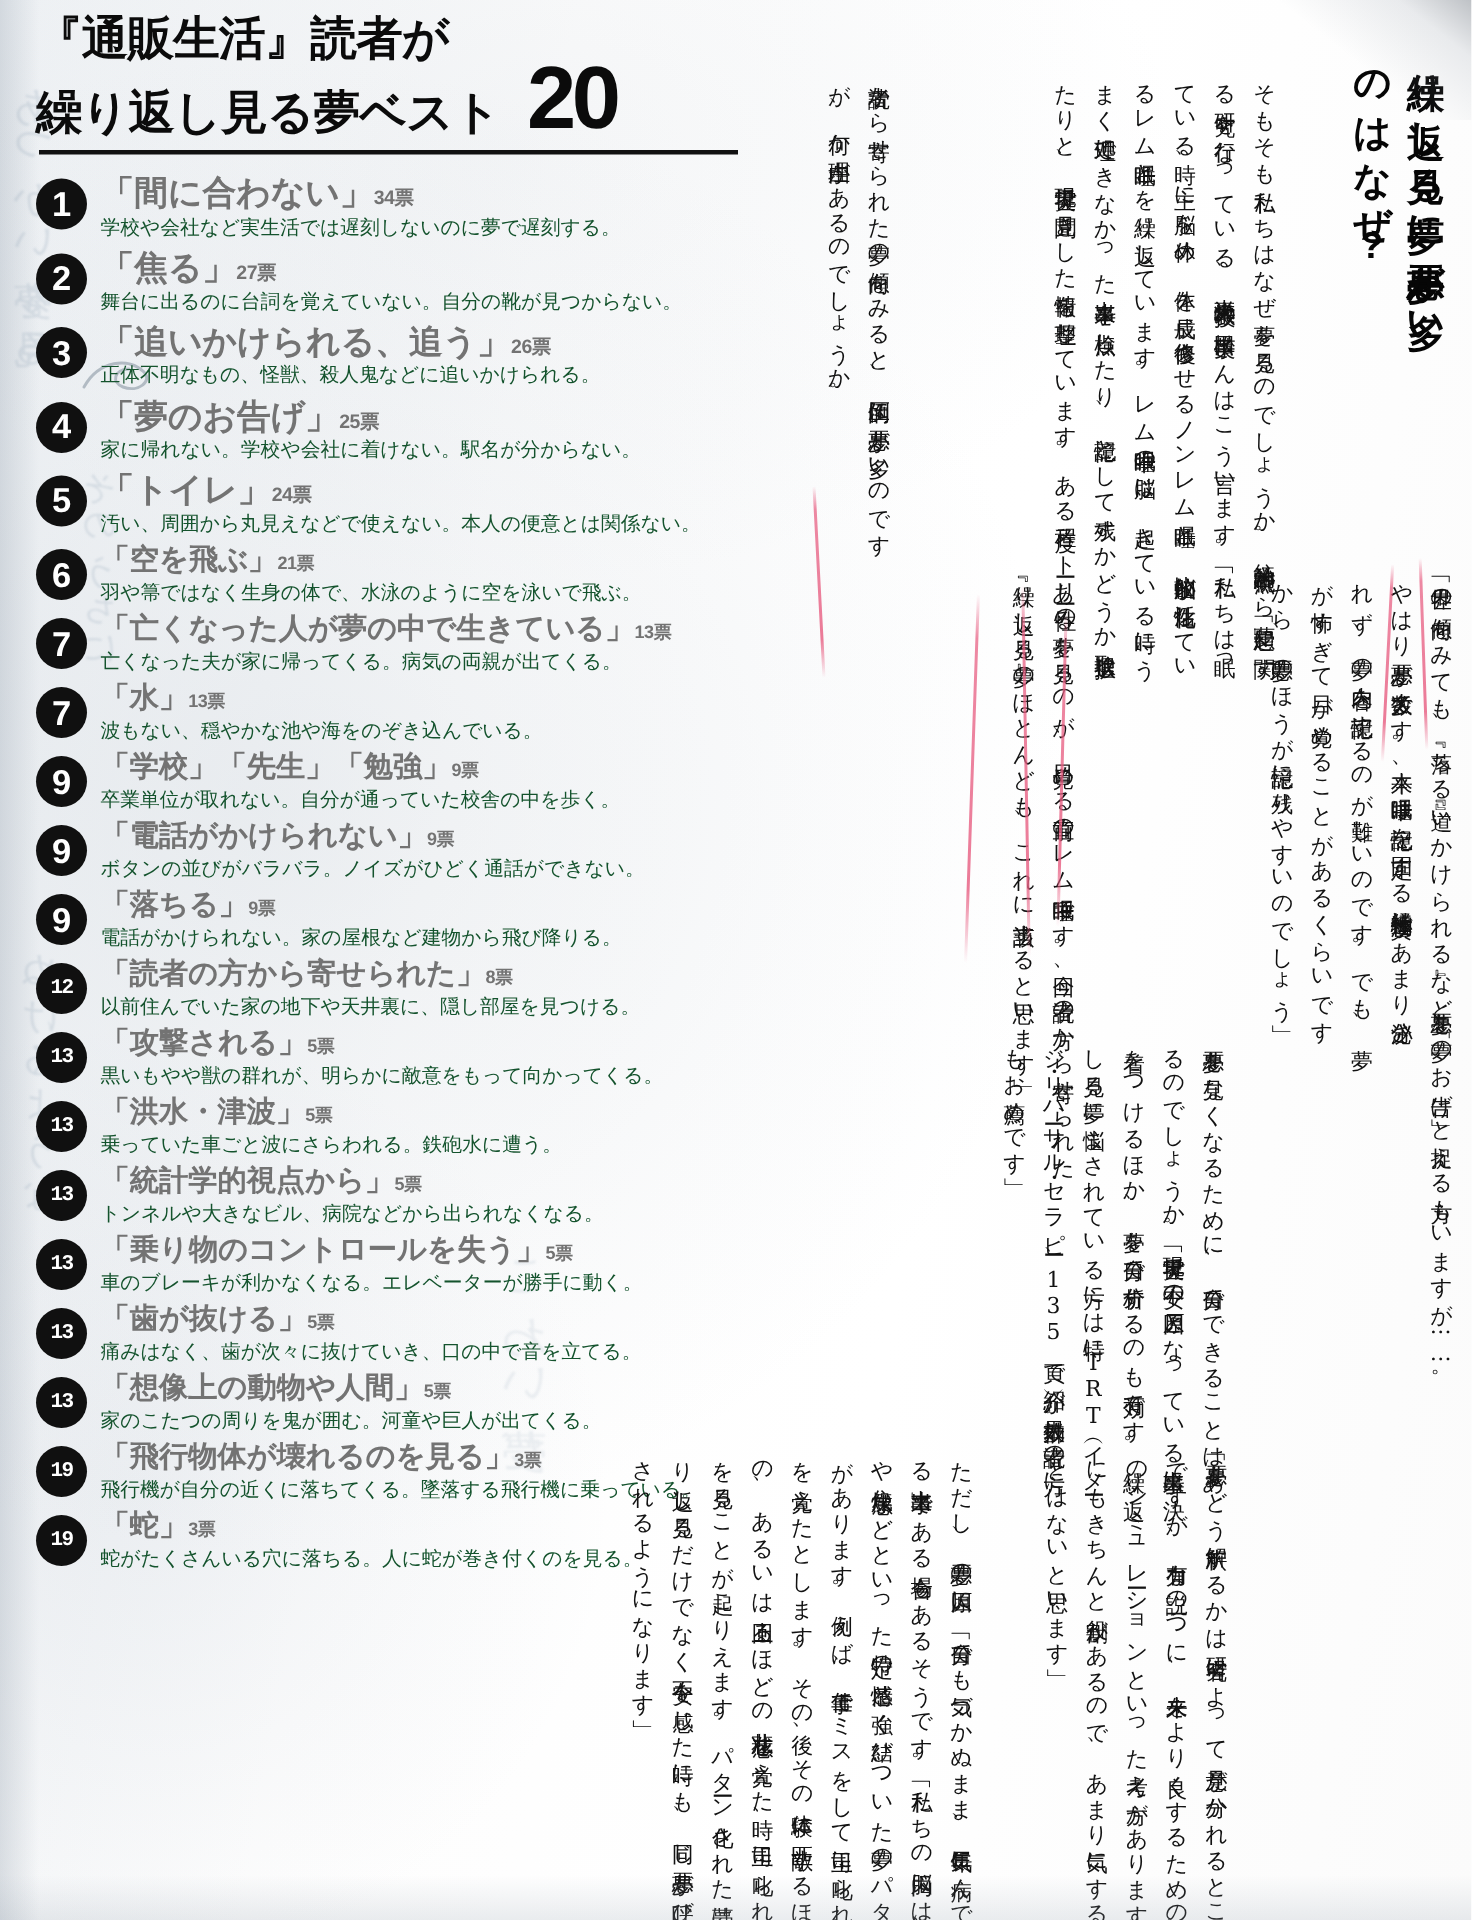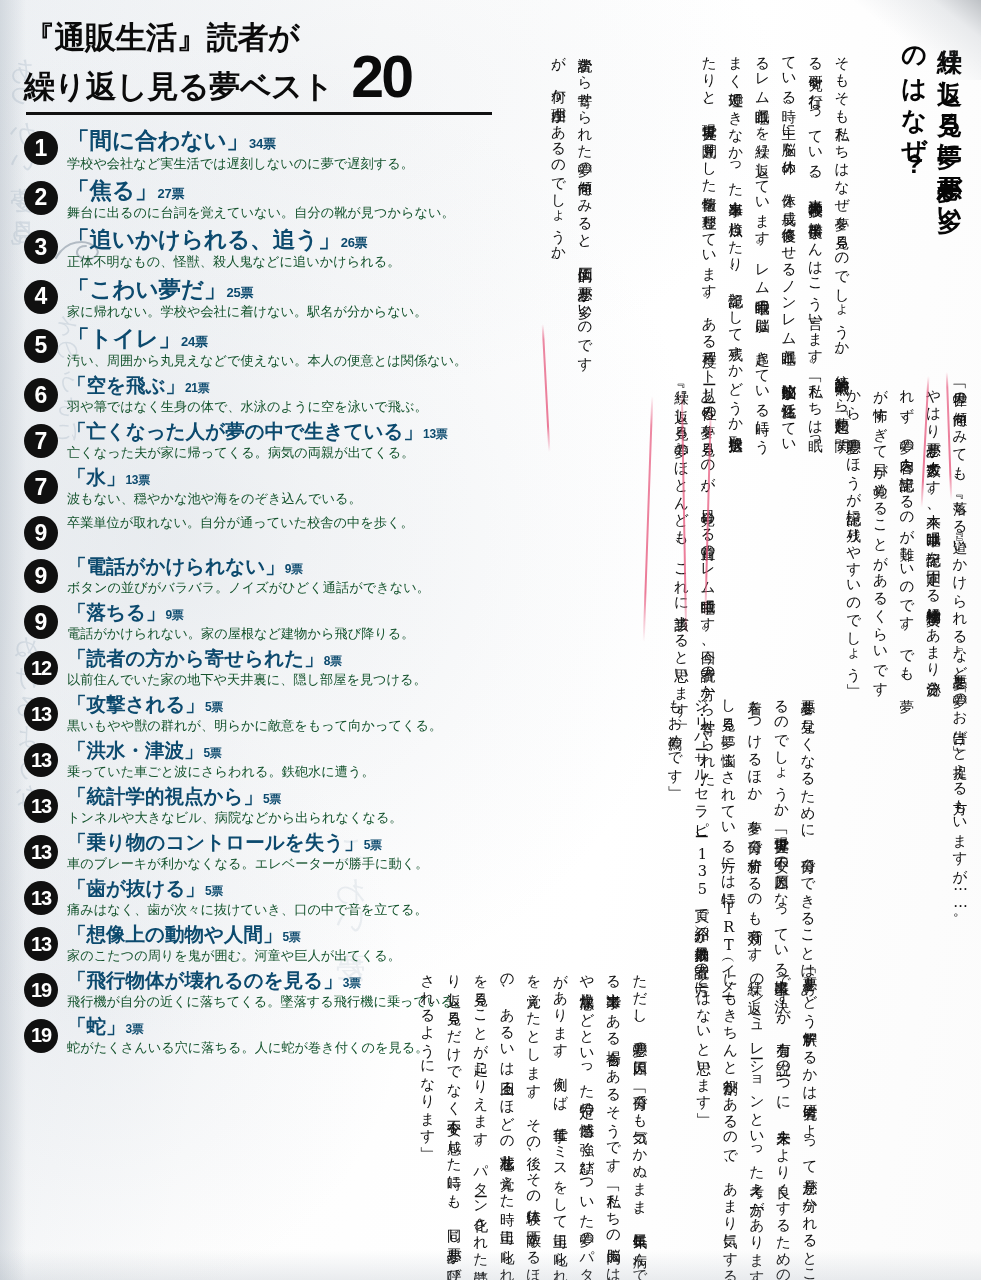--- a/index.html
+++ b/index.html
@@ -62,21 +62,21 @@
     position: absolute;
     left: 0; right: 0; bottom: 0; height: 30px;
     background: linear-gradient(0deg, rgba(150,162,175,0.20), rgba(255,255,255,0));
     pointer-events: none;
   }
 
   
   .rank-panel {
     position: absolute;
     left: 24px;
-    top: 22px;
+    top: 10px;
     width: 470px;
   }
   .headline {
     font-weight: bold;
     color: #0b0b0b;
     line-height: 1.04;
     letter-spacing: -0.5px;
   }
   .headline .l1 { font-size: 31px; display: block; }
   .headline .l2 {
@@ -111,25 +111,25 @@
     background: #101010;
     color: #fff;
     font-weight: bold;
     display: flex;
     align-items: center;
     justify-content: center;
     margin-right: 9px;
     margin-top: 3px;
   }
   .badge.d1 { font-size: 23px; }
-  .badge.d2 { font-size: 20px; letter-spacing: -1px; }
+  .badge.d2 { font-size: 14px; letter-spacing: -1px; font-family: Liberation Mono, monospace; }
   .rank-body { flex: 1 1 auto; min-width: 0; }
   .rank-title {
     font-weight: bold;
-    color: #0c4a6e;
+    color: #737373;
     line-height: 1.12;
     white-space: nowrap;
   }
   .rank-title .votes {
     font-weight: bold;
     font-size: 12px;
     letter-spacing: -0.3px;
   }
   .rank-desc {
     font-size: 13.2px;
@@ -244,21 +244,21 @@
         <div class="rank-row size-lg">
           <div class="badge d1">3</div>
           <div class="rank-body">
             <div class="rank-title"><span>「追いかけられる、追う」</span><span class="votes">26票</span></div>
             <div class="rank-desc">正体不明なもの、怪獣、殺人鬼などに追いかけられる。</div>
           </div>
         </div>
         <div class="rank-row size-lg">
           <div class="badge d1">4</div>
           <div class="rank-body">
-            <div class="rank-title"><span>「こわい夢だ」</span><span class="votes">25票</span></div>
+            <div class="rank-title"><span>「夢のお告げ」</span><span class="votes">25票</span></div>
             <div class="rank-desc">家に帰れない。学校や会社に着けない。駅名が分からない。</div>
           </div>
         </div>
         <div class="rank-row size-lg">
           <div class="badge d1">5</div>
           <div class="rank-body">
             <div class="rank-title"><span>「トイレ」</span><span class="votes">24票</span></div>
             <div class="rank-desc">汚い、周囲から丸見えなどで使えない。本人の便意とは関係ない。</div>
           </div>
         </div>
@@ -279,20 +279,21 @@
         <div class="rank-row size-md">
           <div class="badge d1">7</div>
           <div class="rank-body">
             <div class="rank-title"><span>「水」</span><span class="votes">13票</span></div>
             <div class="rank-desc">波もない、穏やかな池や海をのぞき込んでいる。</div>
           </div>
         </div>
         <div class="rank-row size-md">
           <div class="badge d1">9</div>
           <div class="rank-body">
+            <div class="rank-title"><span>「学校」「先生」「勉強」</span><span class="votes">9票</span></div>
             <div class="rank-desc">卒業単位が取れない。自分が通っていた校舎の中を歩く。</div>
           </div>
         </div>
         <div class="rank-row size-md">
           <div class="badge d1">9</div>
           <div class="rank-body">
             <div class="rank-title"><span>「電話がかけられない」</span><span class="votes">9票</span></div>
             <div class="rank-desc">ボタンの並びがバラバラ。ノイズがひどく通話ができない。</div>
           </div>
         </div>

